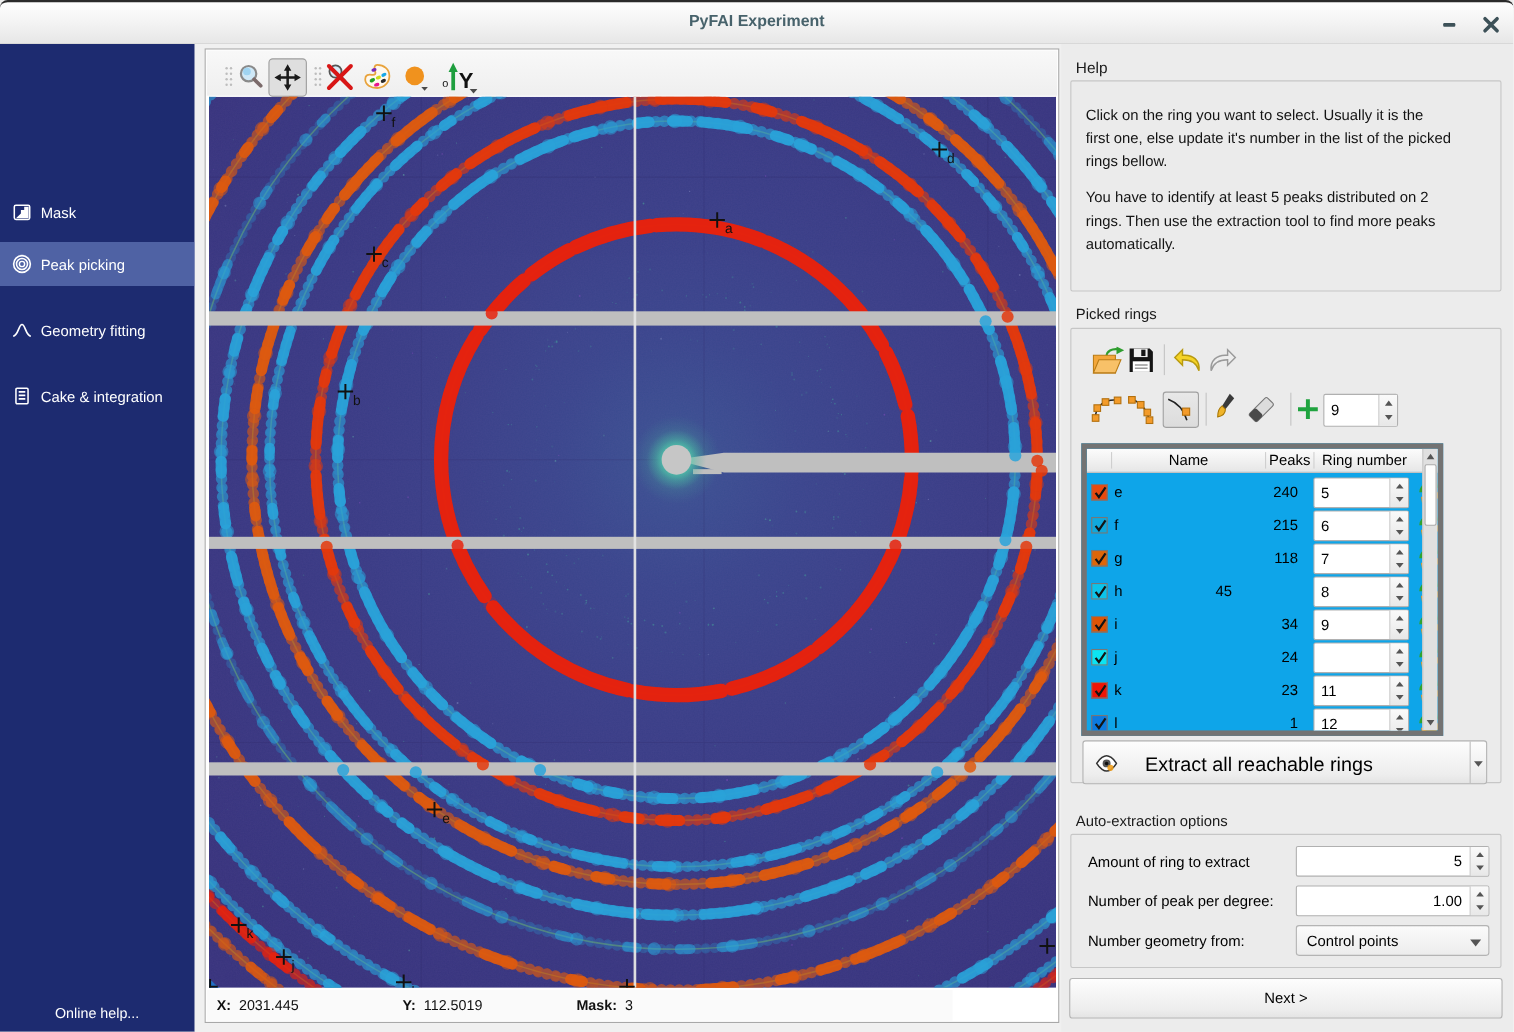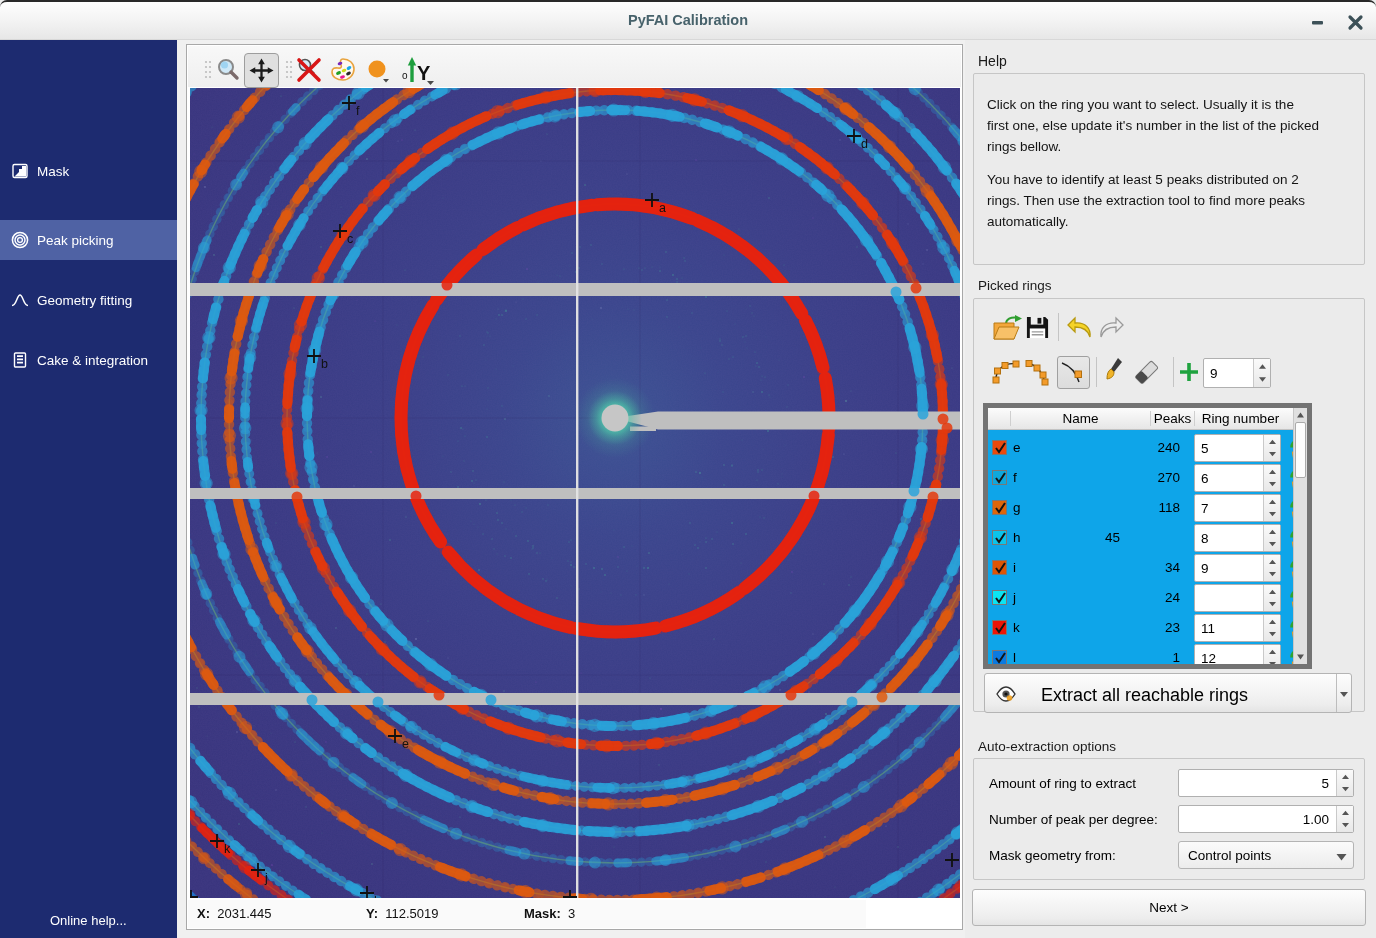--- a/index.html
+++ b/index.html
@@ -13,30 +13,30 @@
 .cframe{position:absolute;left:9px;top:4px;width:777px;height:886px;background:#fff;border:1px solid #a8a8a8}
 .toolbar{position:absolute;left:1px;top:1px;width:773px;height:41px;background:linear-gradient(#f8f8f8,#efefef)}
 .statusbar{position:absolute;left:1px;top:855px;width:678px;height:28px;background:#fafafa;font-size:13px;color:#111;padding-top:6px}
 .rp{left:965px;top:40px;width:411px;height:898px;background:#ececec}
 .grouplabel{position:absolute;font-size:13.5px;color:#1a1a1a}
 .gbox{position:absolute;border:1px solid #c6c6c6;border-radius:2px;background:#ebebeb}
 .btn{border:1px solid #b4b4b4;border-radius:3px;background:linear-gradient(#fdfdfd,#ededed 80%,#e4e4e4)}
 .spin{background:#fff;border:1px solid #b0b0b0;border-radius:2px;font-size:13.5px}
 </style></head><body>
 <div class="abs titlebar">
-    <div class="title">PyFAI Calibration</div>
+    <div class="title">PyFAI Experiment</div>
 <svg class="abs" style="left:1310px;top:17px" width="16" height="8" viewBox="0 0 16 8">
       <rect x="2" y="2" width="11" height="3.4" rx="1" fill="#3d5158"></rect>
     </svg>
 <svg class="abs" style="left:1347px;top:12px" width="17" height="17" viewBox="0 0 17 17">
       <path d="M3,3 L14,14 M14,3 L3,14" stroke="#3d5158" stroke-width="3.2" stroke-linecap="round"></path>
     </svg>
 </div>
 <div class="abs sidebar">
-    <div class="sbitem" style="top:111px"><svg width="20" height="20" viewBox="0 0 20 20" fill="none" stroke="#fff" stroke-width="1.6">
+    <div class="sbitem" style="top:133px"><svg width="20" height="20" viewBox="0 0 20 20" fill="none" stroke="#fff" stroke-width="1.6">
         <rect x="3" y="3.5" width="14" height="13" rx="1.5" stroke-width="1.4"></rect>
         <path d="M16,5 L16,15.5 L4.5,15.5 L9,11 L9,8 L12,8 L12,5 Z" fill="#fff" stroke="none"></path>
       </svg>Mask</div>
     <div class="sbitem sbsel" style="top:180px"><svg width="20" height="20" viewBox="0 0 20 20" fill="none" stroke="#fff" stroke-width="1.6">
         <circle cx="10" cy="10" r="7.6" stroke-width="1.5"></circle>
         <circle cx="10" cy="10" r="5" stroke-width="1.4"></circle>
         <circle cx="10" cy="10" r="2.4" stroke-width="1.3"></circle>
       </svg>Peak picking</div>
     <div class="sbitem" style="top:240px"><svg width="20" height="20" viewBox="0 0 20 20" fill="none" stroke="#fff" stroke-width="1.6">
         <path d="M2,15.5 C6.5,15.5 7,5 10,5 C13,5 13.5,15.5 18,15.5" stroke-width="1.5"></path>
@@ -808,21 +808,21 @@
 <svg width="19" height="19" viewBox="0 0 21 21">
             <path d="M6,6 L15,15 M15,6 L6,15" stroke="#fff" stroke-width="3.6" stroke-linecap="round"></path>
           </svg></div>
 </div>
       <div style="position:absolute;left:0;top:55px;width:100%;height:30px;font-size:13.5px">
 <div style="position:absolute;left:4px;top:7px;width:15px;height:15px;background:#10a8dc;border:1px solid #777">
 <svg width="15" height="15" viewBox="0 0 15 15">
             <path d="M3,7 L6,11 L12,2" fill="none" stroke="#141414" stroke-width="2"></path>
           </svg></div>
 <span style="position:absolute;left:25px;top:7px">f</span>
-<span style="position:absolute;left:117px;width:75px;text-align:right;top:7px">270</span>
+<span style="position:absolute;left:117px;width:75px;text-align:right;top:7px">215</span>
 <div class="abs spin" style="left:206px;top:1px;width:87px;height:28px">
 <div style="position:absolute;left:6px;right:0px;top:50%;transform:translateY(-50%);text-align:left">6</div>
 <div style="position:absolute;right:0;top:0;width:17px;height:100%;border-left:1px solid #c9c9c9;background:linear-gradient(#fafafa,#e8e8e8)">
 <svg width="17" height="100%" viewBox="0 0 17 30" preserveAspectRatio="none">
               <path d="M8.5,5.5 L12,10.5 L5,10.5 Z" fill="#555"></path>
               <path d="M8.5,24.5 L12,19.5 L5,19.5 Z" fill="#555"></path>
             </svg>
 </div>
         </div>
 <svg style="position:absolute;left:300px;top:3px" width="23" height="23" viewBox="0 0 24 24">
@@ -1036,21 +1036,21 @@
 <span style="position:absolute;left:15px;top:53px;font-size:13.5px">Number of peak per degree:</span>
 <div class="abs spin" style="left:204px;top:46px;width:176px;height:28px">
 <div style="position:absolute;left:6px;right:24px;top:50%;transform:translateY(-50%);text-align:right">1.00</div>
 <div style="position:absolute;right:0;top:0;width:17px;height:100%;border-left:1px solid #c9c9c9;background:linear-gradient(#fafafa,#e8e8e8)">
 <svg width="17" height="100%" viewBox="0 0 17 30" preserveAspectRatio="none">
             <path d="M8.5,5.5 L12,10.5 L5,10.5 Z" fill="#555"></path>
             <path d="M8.5,24.5 L12,19.5 L5,19.5 Z" fill="#555"></path>
           </svg>
 </div>
       </div>
-<span style="position:absolute;left:15px;top:89px;font-size:13.5px">Mask geometry from:</span>
+<span style="position:absolute;left:15px;top:89px;font-size:13.5px">Number geometry from:</span>
 <div class="abs btn" style="left:204px;top:82px;width:176px;height:28px;background:linear-gradient(#fbfbfb,#ececec)">
 <span style="position:absolute;left:9px;top:6px;font-size:13.5px">Control points</span>
 <svg style="position:absolute;right:5px;top:10px" width="13" height="10" viewBox="0 0 13 10">
           <path d="M1.5,2 L11.5,2 L6.5,8.5 Z" fill="#555"></path>
         </svg>
 </div>
 </div>
 <div class="abs btn" style="left:7px;top:849px;width:394px;height:37px">
 <div style="width:100%;text-align:center;margin-top:10px;font-size:13.5px">Next &gt;</div>
     </div>

